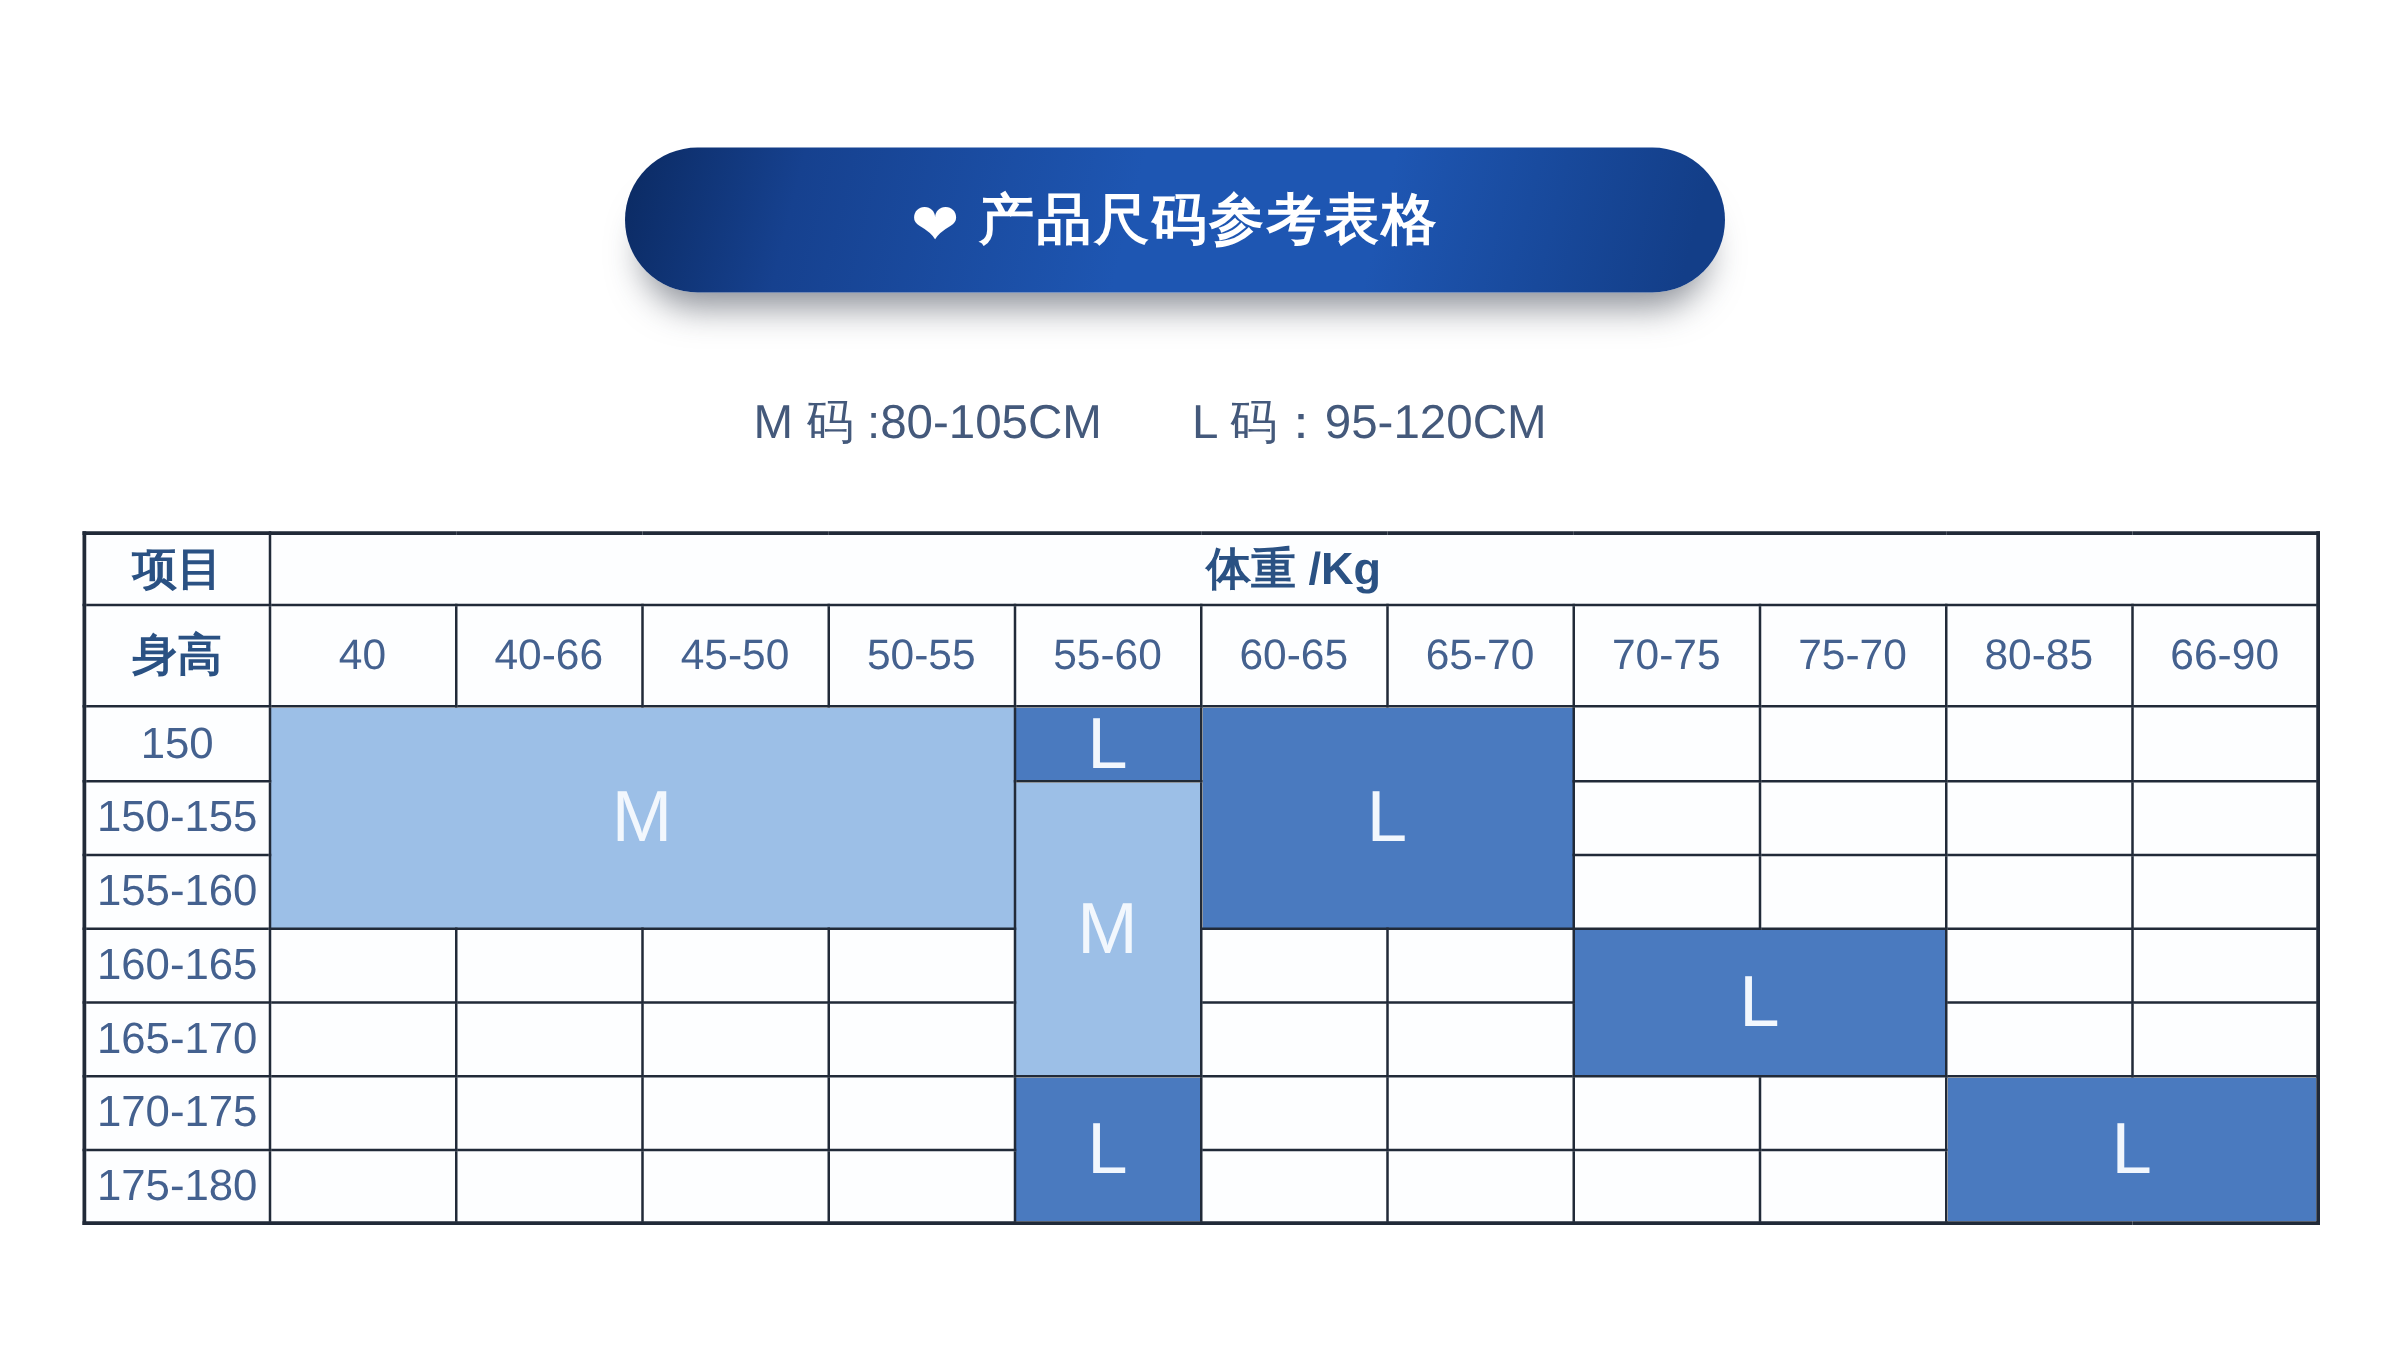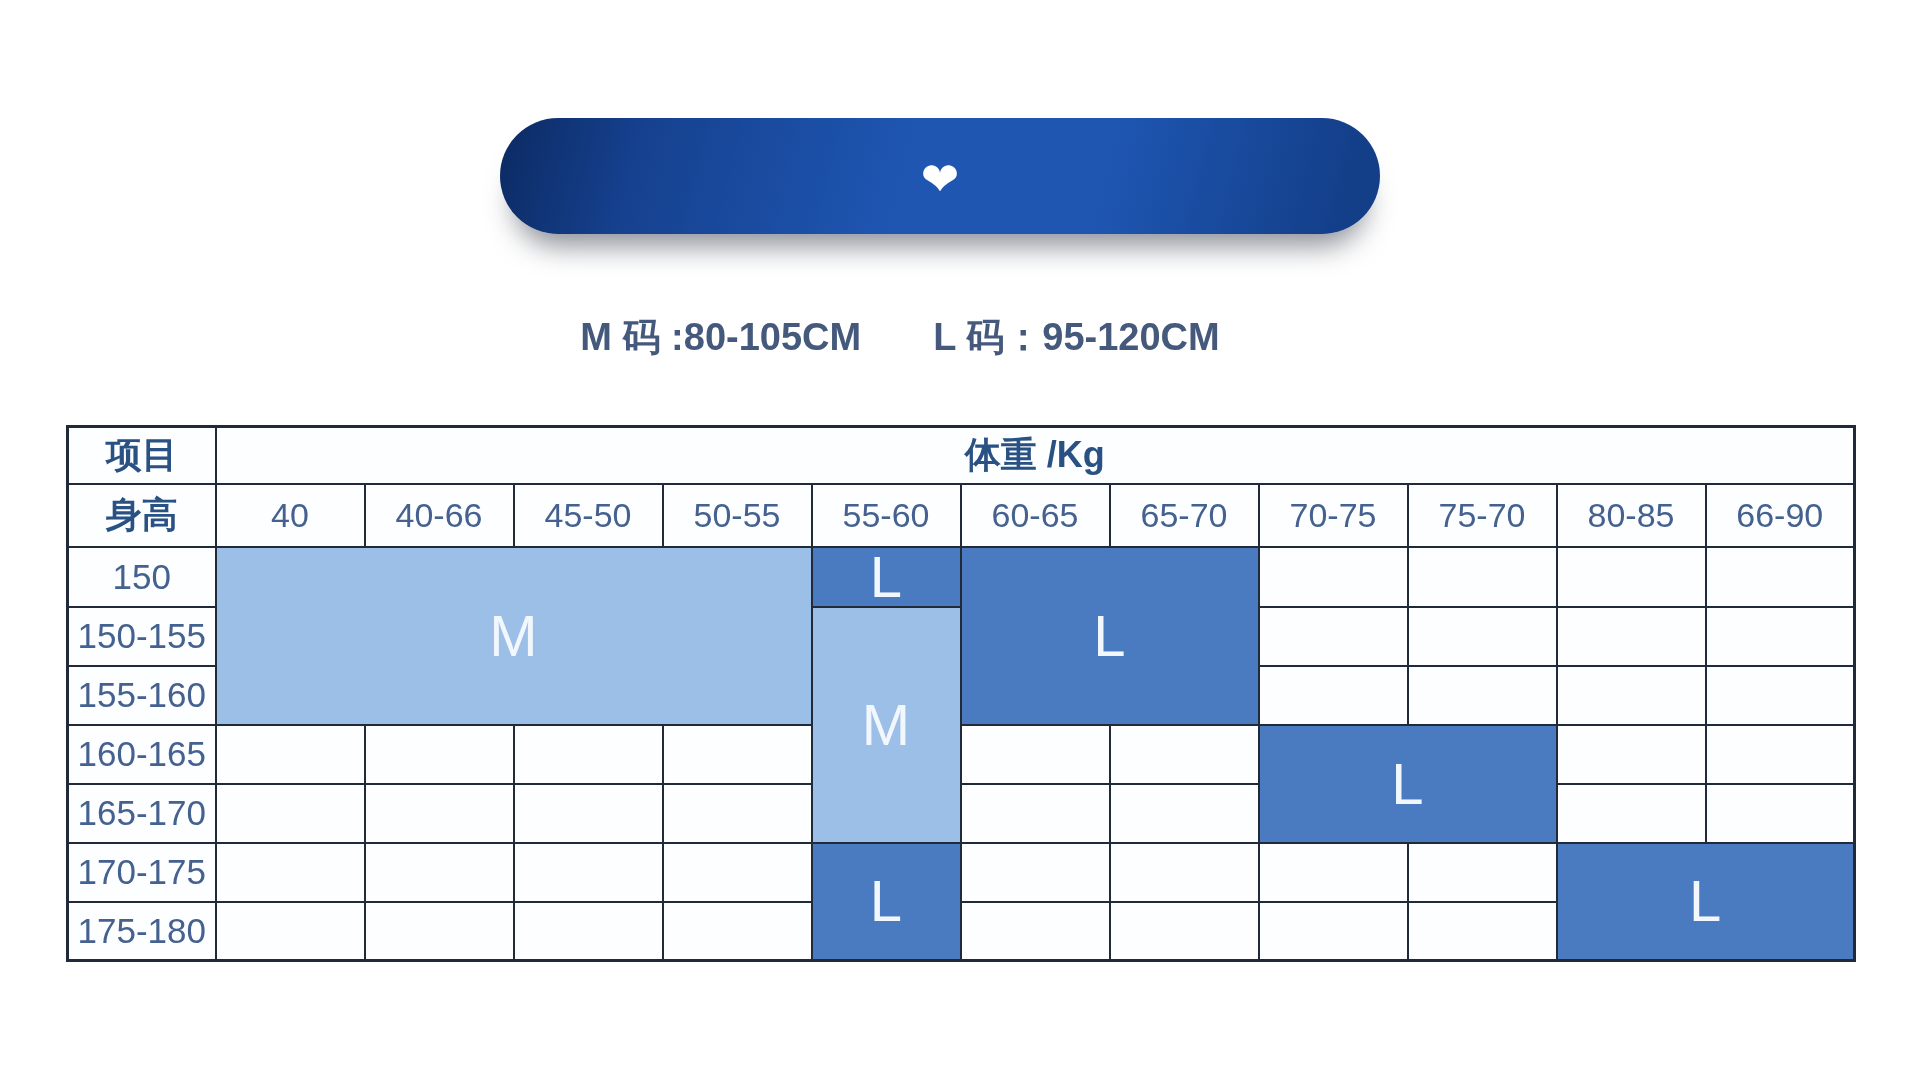--- a/index.html
+++ b/index.html
@@ -20,54 +20,55 @@
       var(--banner_gradient_mid,#1e56b2) 68%,
       var(--banner_gradient_end,#133e88) 96%);
     box-shadow:0 26px 28px -14px rgba(45,52,68,.55);
     display:flex;align-items:center;justify-content:center;gap:16px;
   }
   .heart{color:#ffffff;font-size:46px;line-height:1;transform:translateY(3px);}
   .banner-title{color:#ffffff;font-size:44px;font-weight:700;letter-spacing:2px;line-height:1;}
 
   
   .subtitle{
-    position:absolute;top:312px;left:900px;transform:translateX(-50%);
-    white-space:nowrap;font-size:38px;color:var(--subtitle_text,#44597b);font-weight:bold;
+    position:absolute;top:312px;left:920px;transform:translateX(-50%);
+    white-space:nowrap;font-size:38px;color:var(--subtitle_text,#44597b);
   }
   .subtitle .gap{display:inline-block;width:72px;}
 
   
   table.size-table{
     position:absolute;left:66px;top:425px;width:1790px;
     border-collapse:collapse;table-layout:fixed;
     border:3px solid var(--grid_border,#212a38);
   }
   .size-table td{
     border:2px solid var(--grid_border,#212a38);
     text-align:center;vertical-align:middle;padding:0;
     background:#fdfeff;overflow:hidden;
   }
   tr.hdr{height:57px;}
-  tr.hdr2{height:63px;}
+  tr.hdr2{height:81px;}
   tr.body{height:59px;margin-top:36px;}
   td.cjk{font-weight:700;font-size:36px;color:var(--header_text,#2a5183);}
   td.num{font-size:34px;color:var(--number_text,#44618f);}
   td.rowlabel{font-size:35px;color:var(--number_text,#44618f);}
   td.m-fill{background:var(--m_fill,#9cbfe7);}
   td.l-fill{background:var(--l_fill,#4a7abf);}
   td.region{
     color:var(--region_letter,#f2f7fd);
     font-size:58px;font-weight:400;line-height:1;
   }
 </style>
 </head>
 <body>
 
 <div class="banner">
   <span class="heart">❤</span>
+  <span class="banner-title">产品尺码参考表格</span>
 </div>
 
 <div class="subtitle">
   <span>M 码 :80-105CM</span><span class="gap"></span><span>L 码：95-120CM</span>
 </div>
 
 <table class="size-table">
   <colgroup>
     <col style="width:148px">
     <col>

